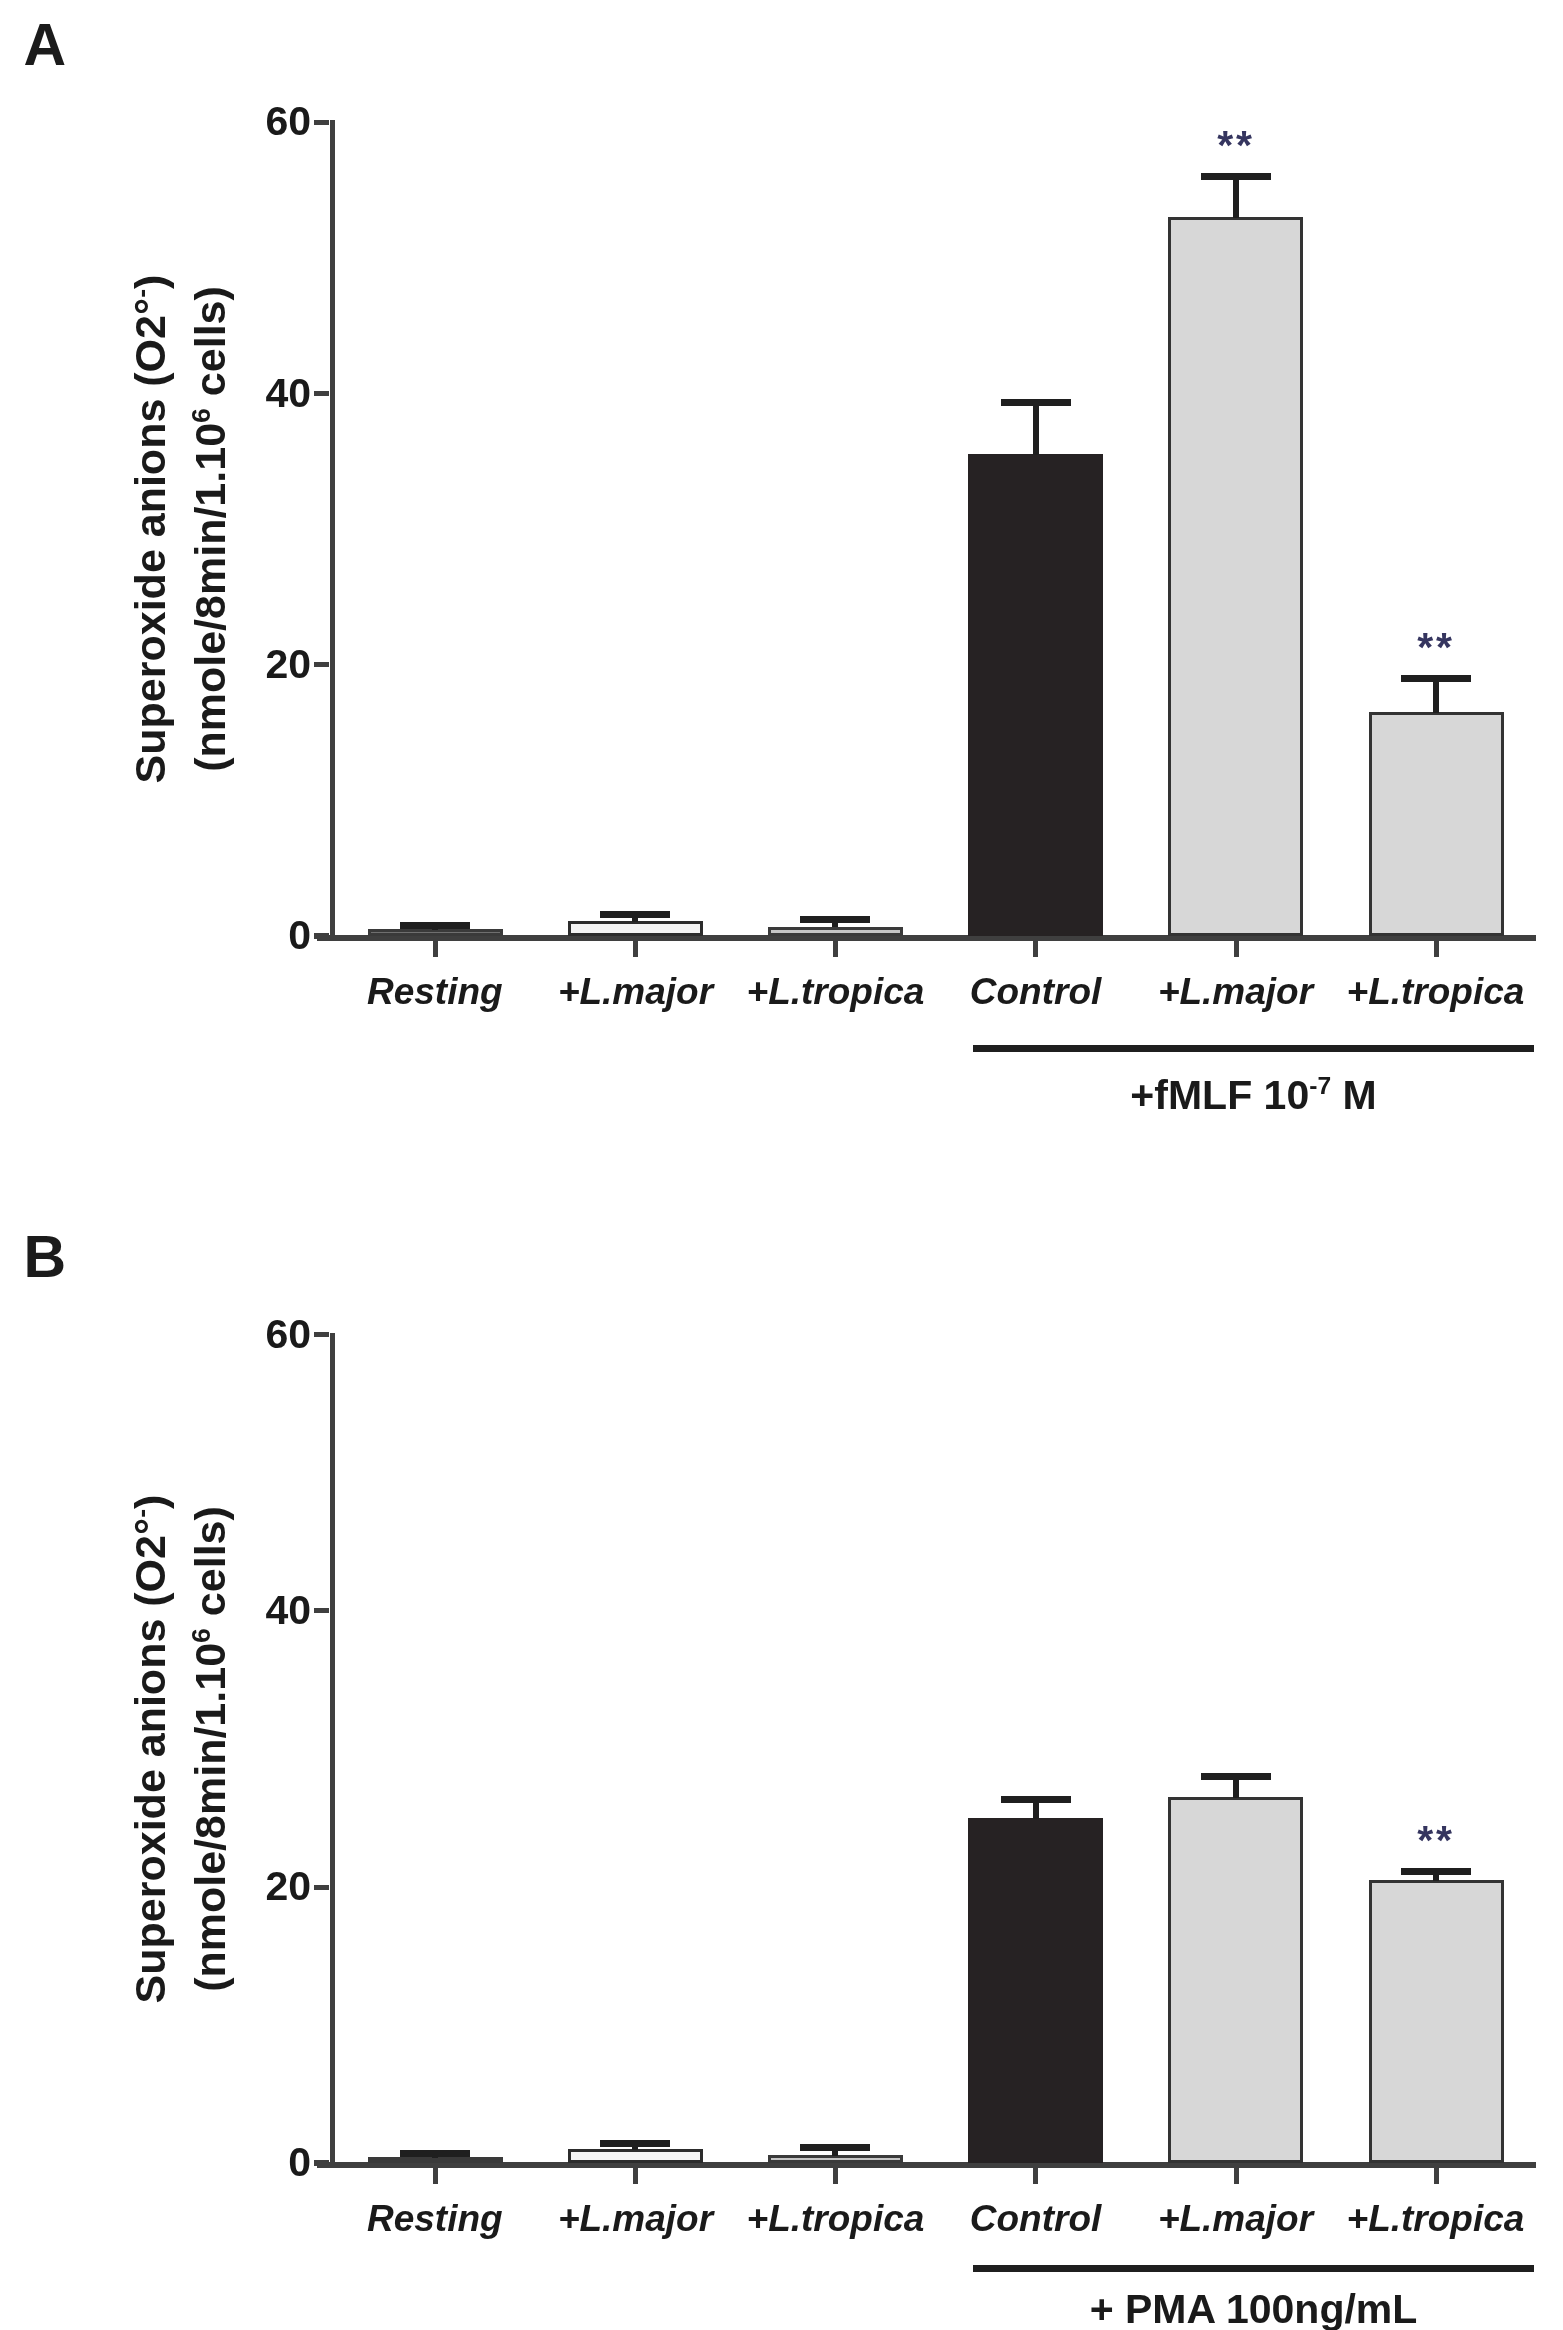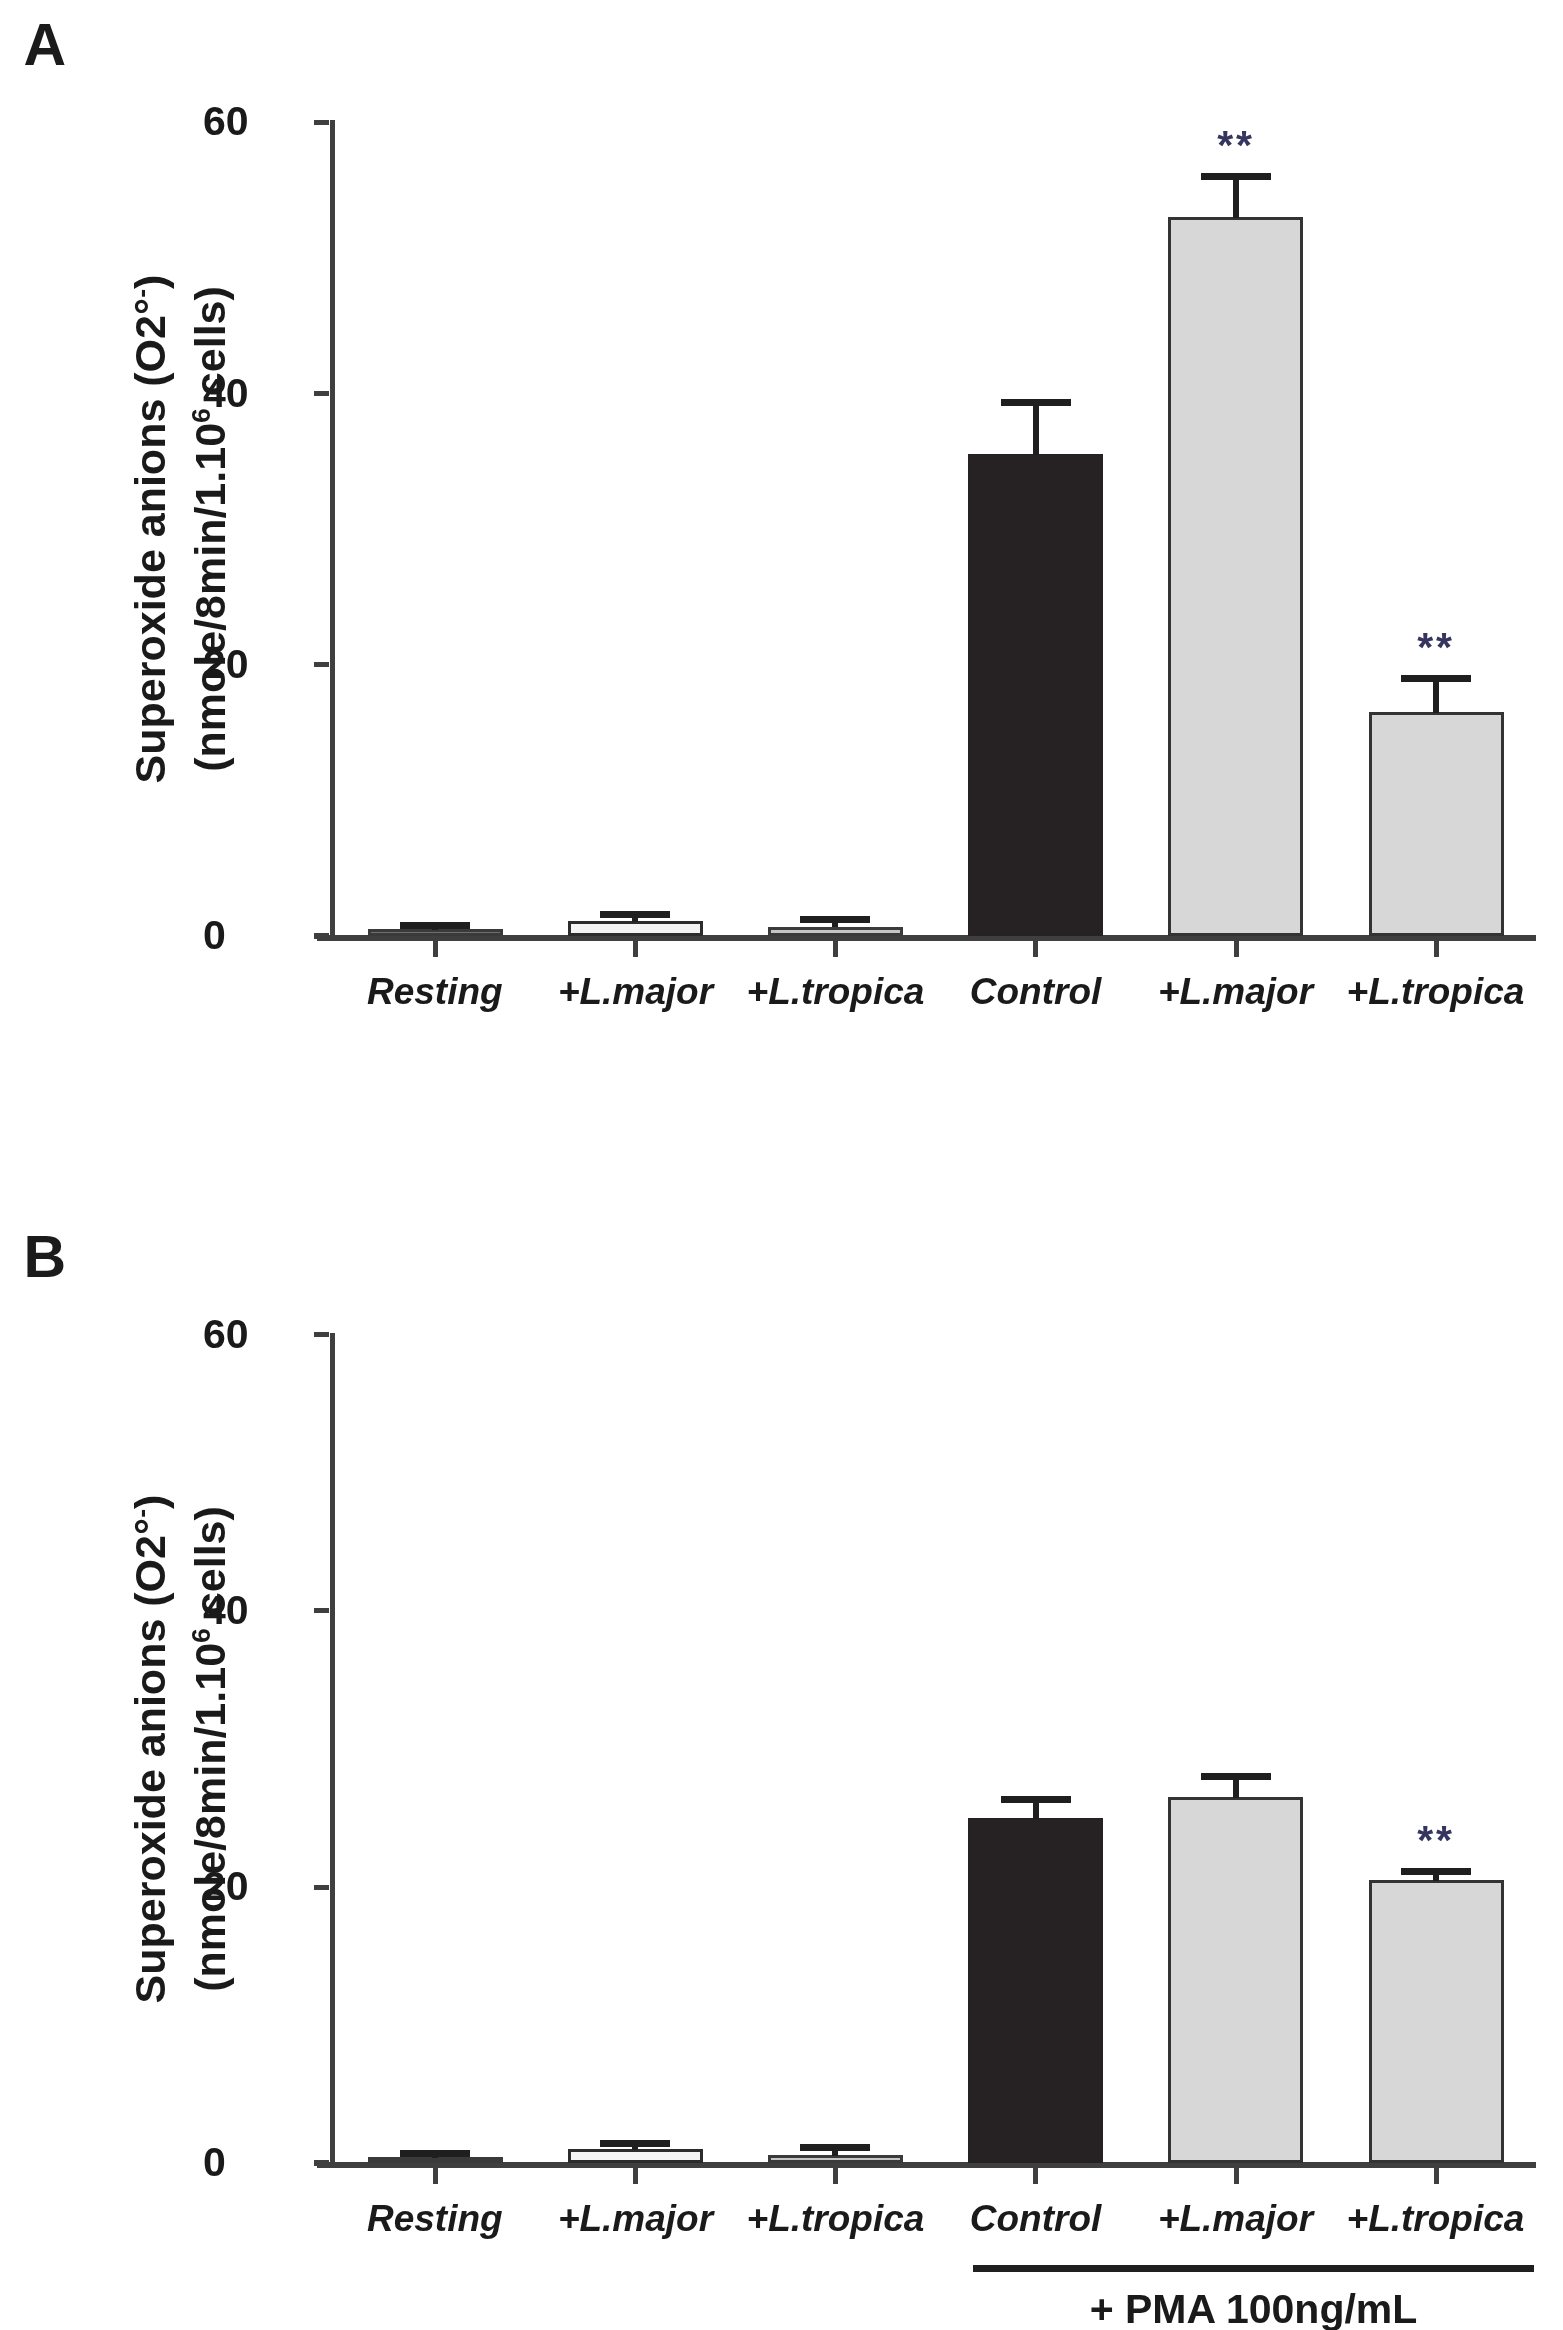--- a/index.html
+++ b/index.html
@@ -10,21 +10,21 @@
   .panel{position:absolute;left:0;width:1563px;}
   .panel-label{position:absolute;font-size:59px;font-weight:bold;color:#1b1b1b;}
   .ylabel{
     position:absolute;width:846px;height:104px;transform:rotate(-90deg);
     text-align:center;font-size:43px;font-weight:bold;line-height:51px;white-space:nowrap;
   }
   .ylabel sup{font-size:0.62em;vertical-align:super;}
   .plot{position:absolute;}
   .axis-y,.axis-x{position:absolute;background:#3f3f3f;}
   .ytick-labels{position:absolute;}
-  .ytick-label{position:absolute;right:0;font-size:41px;font-weight:bold;line-height:47px;width:108px;}
+  .ytick-label{position:absolute;right:0;font-size:41px;font-weight:bold;line-height:47px;width:108px;text-align:right;}
   .ytick-marks{position:absolute;}
   .ytick-mark{position:absolute;left:0;width:15.3px;height:5.4px;background:#3f3f3f;}
   .bar{position:absolute;bottom:0;box-sizing:border-box;border:3.6px solid #333;}
   .err-stem{position:absolute;background:#1f1f1f;width:6.3px;}
   .err-cap{position:absolute;background:#1f1f1f;height:7.2px;}
   .sig{position:absolute;text-align:center;font-size:41px;font-weight:bold;letter-spacing:2.7px;}
   .xlabels{position:absolute;height:108px;}
   .xtick-stub{position:absolute;width:4.5px;height:16px;top:-2.7px;background:#3f3f3f;}
   .xlabel{position:absolute;top:27px;width:203px;text-align:center;font-size:37px;font-weight:bold;font-style:italic;white-space:nowrap;}
   .grouping{position:absolute;height:198px;}
@@ -90,20 +90,24 @@
       <div class="xtick-stub" style="left: 498px; background: rgb(63, 63, 63);"></div>
       <div class="xlabel" style="left: 399px;">+L.tropica</div>
       <div class="xtick-stub" style="left: 698px; background: rgb(63, 63, 63);"></div>
       <div class="xlabel" style="left: 599px;">Control</div>
       <div class="xtick-stub" style="left: 899px; background: rgb(63, 63, 63);"></div>
       <div class="xlabel" style="left: 799px;">+L.major</div>
       <div class="xtick-stub" style="left: 1099px; background: rgb(63, 63, 63);"></div>
       <div class="xlabel" style="left: 999px;">+L.tropica</div>
     </div>
 
+  <div class="grouping" style="left:335px;top:944px;width:1201px;">
+      <div class="group-underline" style="left: 638px; width: 561px; top: 101px;"></div>
+      <div class="group-label" style="left: 638px; width: 561px; top: 128px;"><span>+fMLF 10</span><sup>-7</sup><span> M</span></div>
+    </div>
 </section>
 
 <section class="panel" style="top:1203px;height:1127px;">
   <div class="panel-label" style="left:23.4px;top:20px;">B</div>
 
   <div class="ylabel" style="left:-255px;top:494px;">
     <div><span>Superoxide anions  (O2°</span><sup>-</sup><span>)</span></div>
     <div><span>(nmole/8min/1.10</span><sup>6</sup><span> cells)</span></div>
   </div>
 

